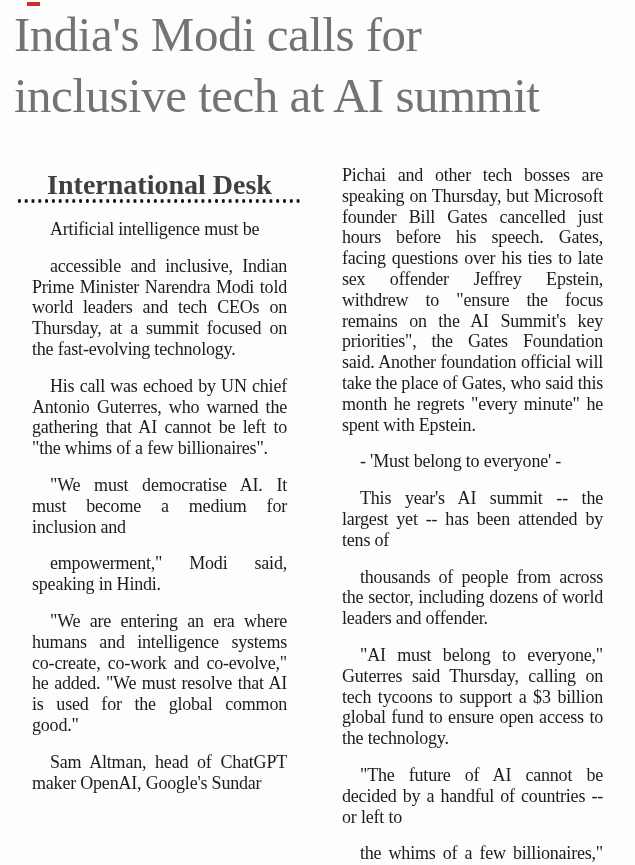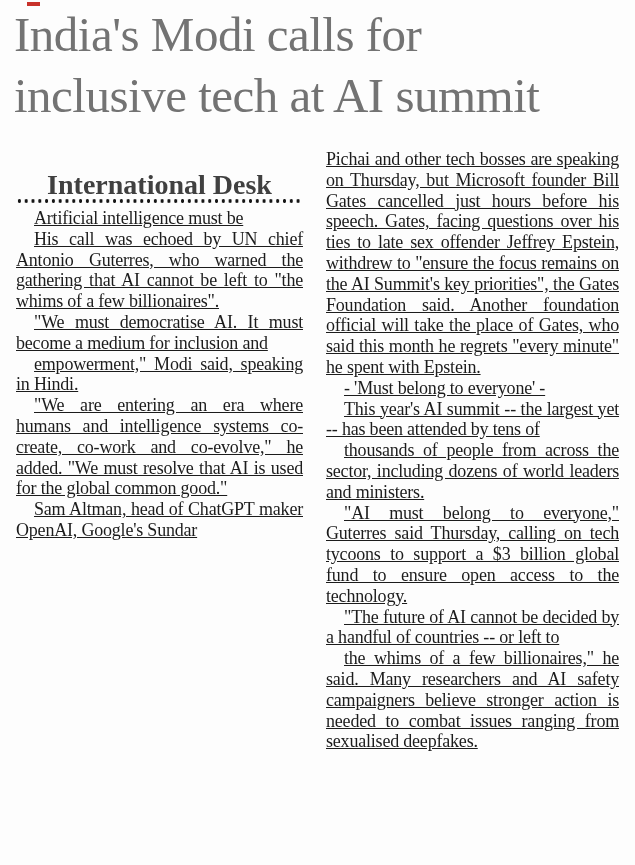--- a/index.html
+++ b/index.html
@@ -56,52 +56,52 @@
     color: #404040;
   }
   .dotted-rule {
     height: 4px;
     margin: 3px 0 5px 0;
     background-image: radial-gradient(circle, #161616 1.7px, rgba(0,0,0,0) 1.9px);
     background-size: 6.8px 4px;
     background-repeat: repeat-x;
   }
   .column p {
-    margin: 0;
+    margin: 16px;
     text-indent: 18px;
-    text-decoration: underline;
   }
   .column p.no-indent { text-indent: 0; }
 </style>
 </head>
 <body>
 
 <main class="page">
 
   <div class="red-dash"></div>
 
   <h1 class="headline">India's Modi calls for
 inclusive tech at AI summit</h1>
 
   <section class="column col-left">
     <div class="byline">International Desk</div>
     <div class="dotted-rule"></div>
     <div class="paras">
         <p>Artificial intelligence must be</p>
+        <p>accessible and inclusive, Indian Prime Minister Narendra Modi told world leaders and tech CEOs on Thursday, at a summit focused on the fast-evolving technology.</p>
         <p>His call was echoed by UN chief Antonio Guterres, who warned the gathering that AI cannot be left to "the whims of a few billionaires".</p>
         <p>"We must democratise AI. It must become a medium for inclusion and</p>
         <p>empowerment," Modi said, speaking in Hindi.</p>
         <p>"We are entering an era where humans and intelligence systems co-create, co-work and co-evolve," he added. "We must resolve that AI is used for the global common good."</p>
         <p>Sam Altman, head of ChatGPT maker OpenAI, Google's Sundar</p>
       </div>
   </section>
 
   <section class="column col-right">
       <p class="no-indent">Pichai and other tech bosses are speaking on Thursday, but Microsoft founder Bill Gates cancelled just hours before his speech. Gates, facing questions over his ties to late sex offender Jeffrey Epstein, withdrew to "ensure the focus remains on the AI Summit's key priorities", the Gates Foundation said. Another foundation official will take the place of Gates, who said this month he regrets "every minute" he spent with Epstein.</p>
       <p>- 'Must belong to everyone' -</p>
       <p>This year's AI summit -- the largest yet -- has been attended by tens of</p>
-      <p>thousands of people from across the sector, including dozens of world leaders and ministers.</p>
+      <p>thousands of people from across the sector, including dozens of world leaders and offender.</p>
       <p>"AI must belong to everyone," Guterres said Thursday, calling on tech tycoons to support a $3 billion global fund to ensure open access to the technology.</p>
       <p>"The future of AI cannot be decided by a handful of countries -- or left to</p>
       <p>the whims of a few billionaires," he said. Many researchers and AI safety campaigners believe stronger action is needed to combat issues ranging from sexualised deepfakes.</p>
     </section>
 
 </main>
 
 </body></html>

